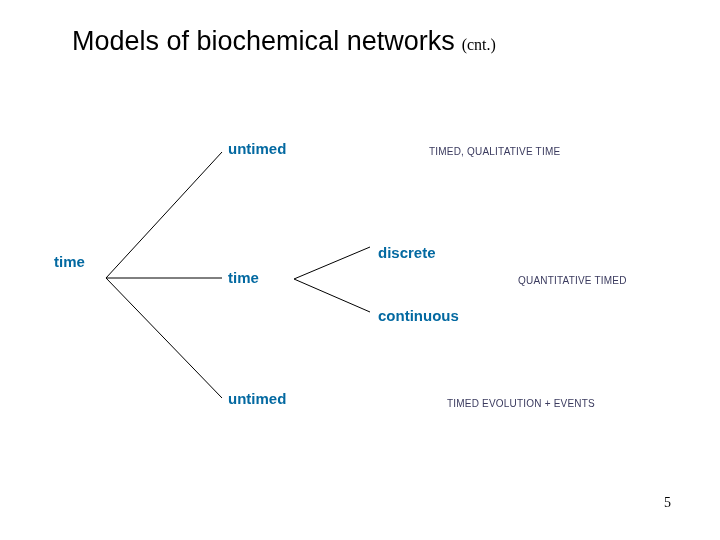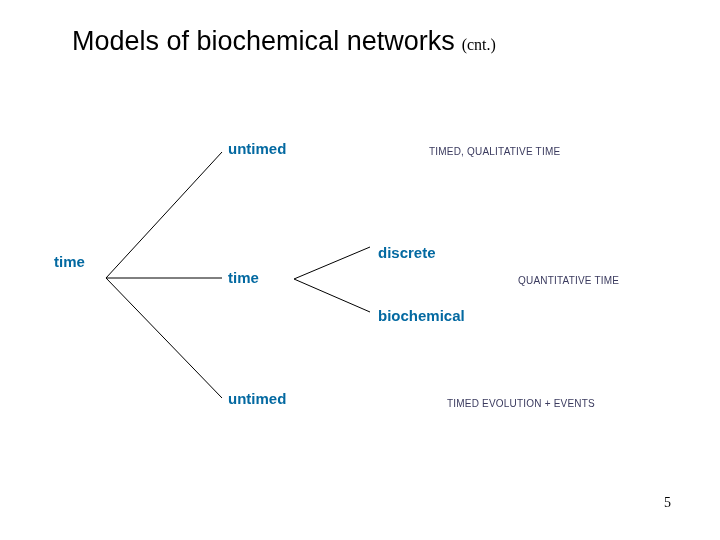--- a/index.html
+++ b/index.html
@@ -112,23 +112,23 @@
   <div class="node-label" id="node-time">time</div>
 
   <div class="node-label" id="node-untimed">untimed</div>
 
   <div class="node-label" id="node-timed">time</div>
 
   <div class="node-label" id="node-hybrid">untimed</div>
 
   <div class="node-label" id="node-discrete">discrete</div>
 
-  <div class="node-label" id="node-continuous">biochemical</div>
+  <div class="node-label" id="node-continuous">continuous</div>
 
   <div class="annotation" id="anno-untimed">TIMED, QUALITATIVE TIME</div>
 
-  <div class="annotation" id="anno-timed">QUANTITATIVE TIME</div>
+  <div class="annotation" id="anno-timed">QUANTITATIVE TIMED</div>
 
   <div class="annotation" id="anno-hybrid">TIMED EVOLUTION + EVENTS</div>
 
   <div id="page-number">5</div>
 
 </div>
 
 </body></html>

